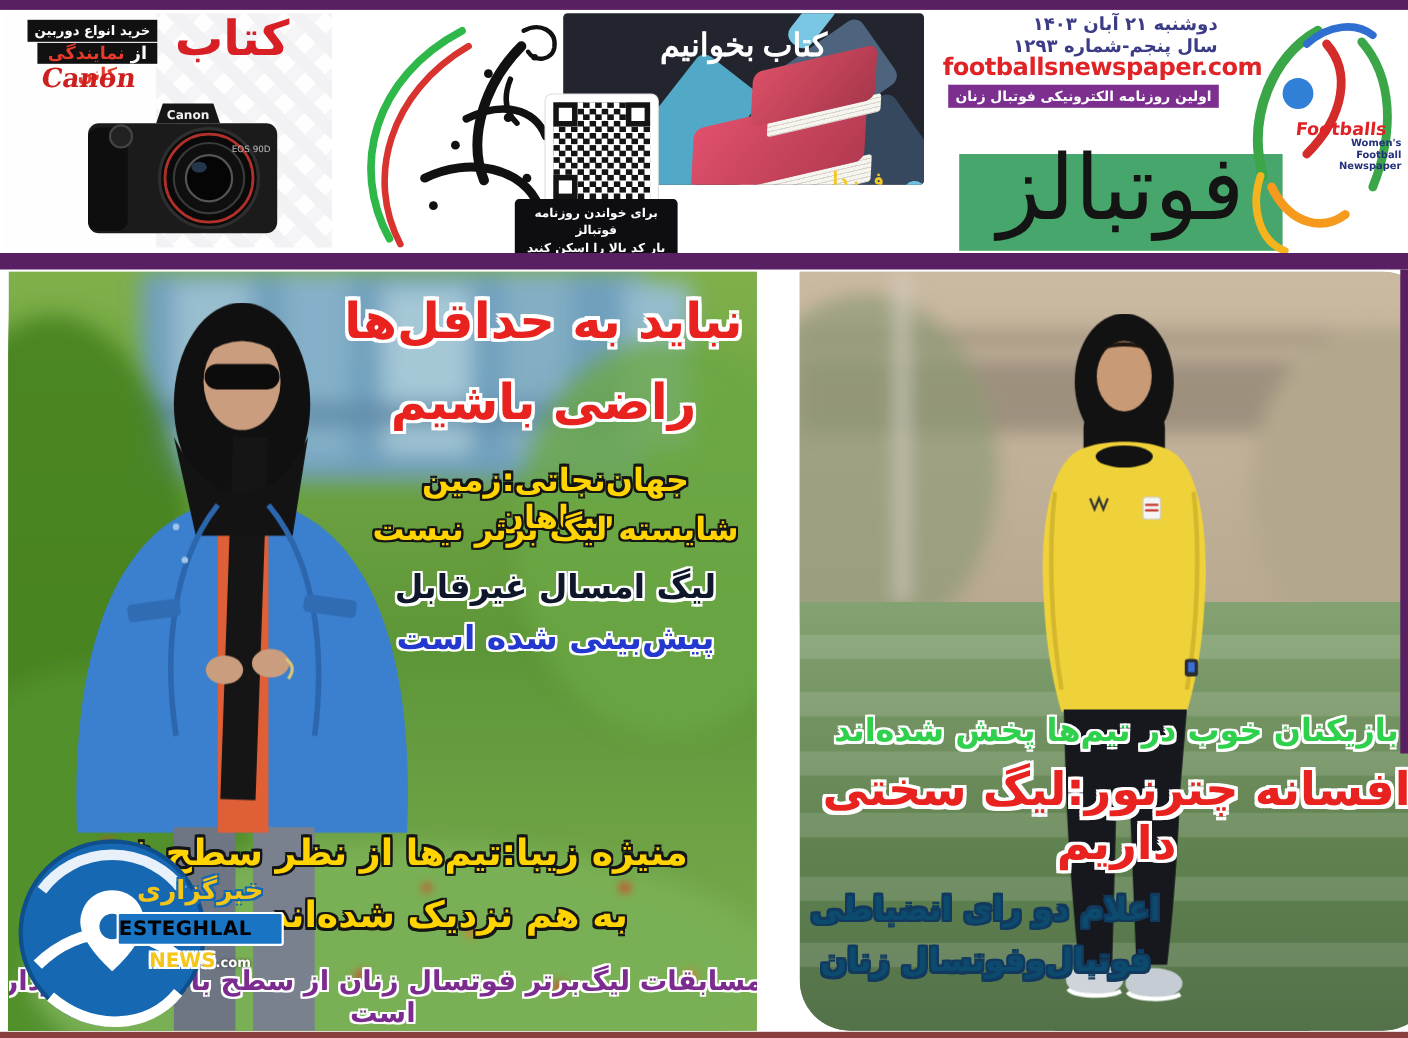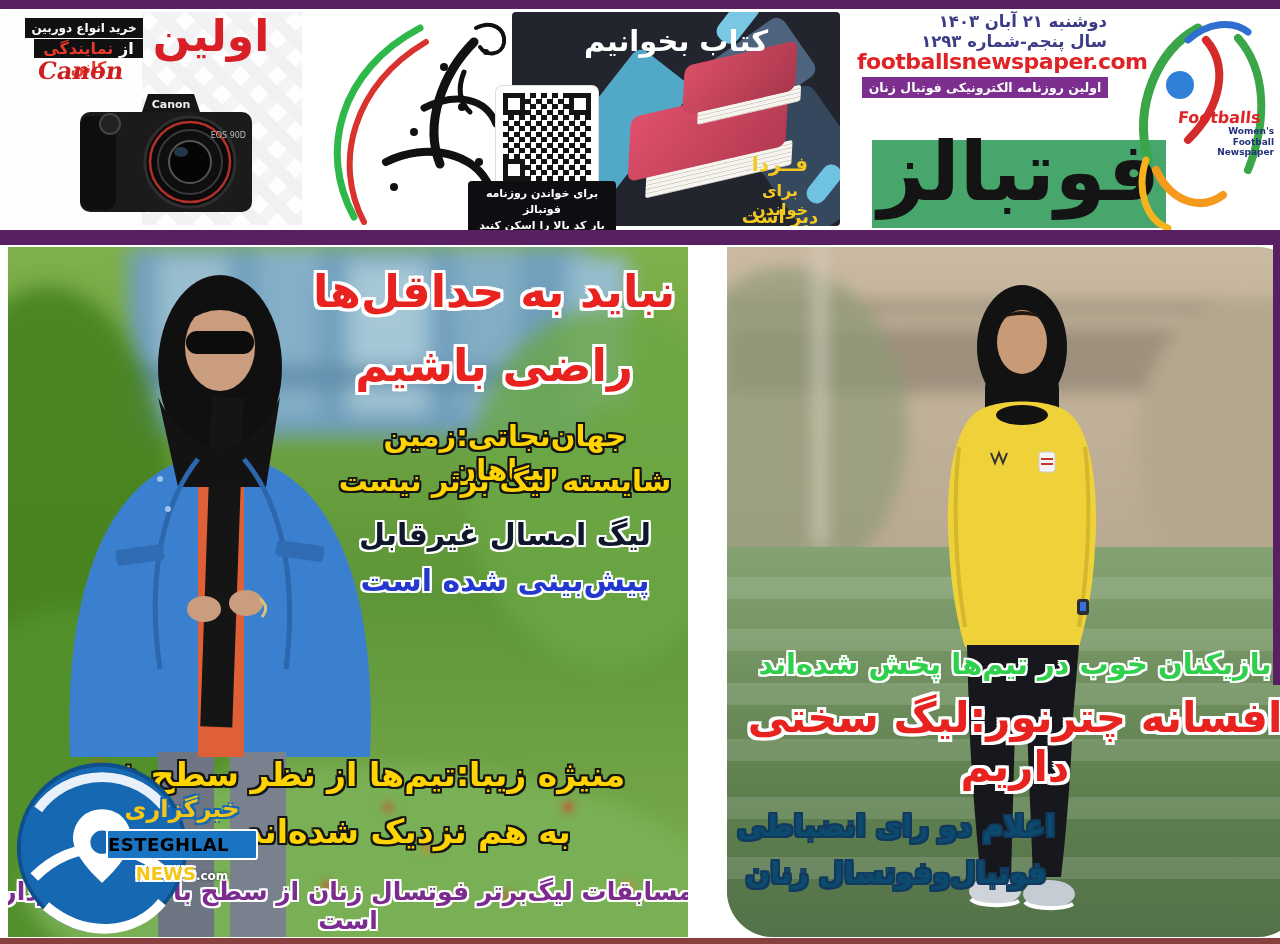--- a/index.html
+++ b/index.html
@@ -31,21 +31,21 @@
   .c-bar1 { position:absolute; left:21px; top:6px;  width:118px; height:20px; background:#111; color:#fff; font-size:12px; font-weight:700; line-height:20px; text-align:center; }
   .c-bar2 { position:absolute; left:30px; top:27px; width:109px; height:19px; background:#111; color:#fff; font-size:16px; font-weight:700; line-height:19px; text-align:center; }
   .c-bar2 .dealer { color:#e8392b; }
   .c-big  { position:absolute; right:22px; top:-2px; width:138px; font-size:44px; font-weight:900; color:#d81f26; text-align:center; letter-spacing:-2px; }
   .c-brand{ position:absolute; left:34px; top:44px; font-size:24px; font-weight:800; color:#cc1f1f; font-family:"DejaVu Serif",serif; transform:skewX(-8deg); }
 
   
   #calli { left:324px; top:12px; width:186px; height:213px; background:#fff; }
 
   
-  #book-ad { left:512px; top:12px; width:328px; height:214px; background:#22242e; border-radius:4px; overflow:hidden; }
+  #book-ad { left:512px; top:12px; width:328px; height:156px; background:#22242e; border-radius:4px; overflow:hidden;font-family:Liberation Serif, serif; }
   .bk-shape { position:absolute; border-radius:10px; }
   .bk-slab1 { right:30px; top:30px; width:120px; height:70px; background:#56708c; transform:rotate(-35deg); opacity:.85; }
   .bk-slab2 { right:-14px; top:84px; width:90px; height:130px; background:#45607e; transform:rotate(-35deg); opacity:.6; }
   .bk-band  { left:58px; top:34px; width:70px; height:200px; background:#57b8d8; transform:rotate(38deg); opacity:.9; }
   .bk-tick1 { left:214px; top:-18px; width:24px; height:52px; background:#79c7e3; transform:rotate(38deg); }
   .bk-tick2 { left:44px; top:176px; width:24px; height:52px; background:#5ab4d6; transform:rotate(38deg); }
   .bk-tick3 { right:6px; top:150px; width:20px; height:44px; background:#6fc3e0; transform:rotate(38deg); }
   .bk-title { position:absolute; left:0; top:12px; width:328px; text-align:center; color:#fff; font-size:29px; font-weight:800; }
   .books { position:absolute; left:116px; top:52px; width:184px; height:140px; transform:rotate(-13deg); }
   .bookA-pages { position:absolute; left:8px;  top:92px; width:150px; height:24px; border-radius:3px; transform:skewX(-16deg);
@@ -69,21 +69,21 @@
   .qr-f1 { left:0; top:0; } .qr-f2 { right:0; top:0; } .qr-f3 { left:0; bottom:0; }
   #qr-cap { left:468px; top:181px; width:144px; background:#0d0d12; border-radius:4px; color:#fff;
     font-size:11px; font-weight:700; text-align:center; line-height:16px; padding:5px 2px; }
 
   
   .date-line { left:857px; width:250px; text-align:right; font-size:16.5px; font-weight:700; color:#3c3c86; }
   #url { left:857px; top:49px; width:250px; text-align:right; font-size:22px; font-weight:800; color:#e02326; letter-spacing:-.5px; }
   #tag-ribbon { left:862px; top:77px; width:246px; height:21px; background:#7d2f90; color:#fff; font-size:12.5px;
     font-weight:700; text-align:center; line-height:21px; box-shadow:0 -2px 0 #fff,0 2px 0 #fff; }
   #mast-green { left:872px; top:140px; width:294px; height:88px; background:#47a66c; }
-  #mast-text  { left:856px; top:118px; width:326px; text-align:center; font-size:82px; font-weight:700;
+  #mast-text  { left:856px; top:118px; width:326px; text-align:center; font-size:82px; font-weight:400;
     color:#141414; line-height:108px; letter-spacing:-4px; }
   #logo-title { left:1178px; top:108px; width:100px; font-size:16px; font-weight:800; color:#e02326; transform:skewX(-6deg); }
   .logo-sub   { left:1178px; width:96px; text-align:right; font-size:9px; font-weight:700; color:#23307a; }
 
   
   #left-article  { left:8px;  top:247px; width:680px; height:690px; overflow:hidden; background:#6aa344; }
   #right-article { left:727px; top:247px; width:576px; height:690px; overflow:hidden; background:#9aa284;
     border-radius:0 46px 46px 46px; }
   .scene { position:absolute; left:0; top:0; }
 
@@ -117,21 +117,21 @@
 </style>
 </head>
 <body>
 
 <div id="page">
 
   <div class="abs bar-top"></div>
 
   <div id="canon-ad" class="abs">
     <div class="canon-diamonds"></div>
-    <div class="c-big rtl">اولین</div>
+    <div class="c-big rtl">کتاب</div>
     <div class="c-bar1 rtl">خرید انواع دوربین عکاسی</div>
     <div class="c-bar2 rtl">
       <span>از</span>
       <span class="dealer">نمایندگی کانن</span>
     </div>
     <div class="c-brand">Canon</div>
     <svg class="abs" style="left:64px; top:60px;" width="200" height="150" viewBox="0 0 200 150">
       <rect x="12" y="40" width="172" height="100" rx="10" fill="#1b1b1b"></rect>
       <rect x="12" y="44" width="36" height="94" rx="10" fill="#0e0e0e"></rect>
       <path d="M74,40 L80,22 h46 l6,18 z" fill="#161616"></path>

